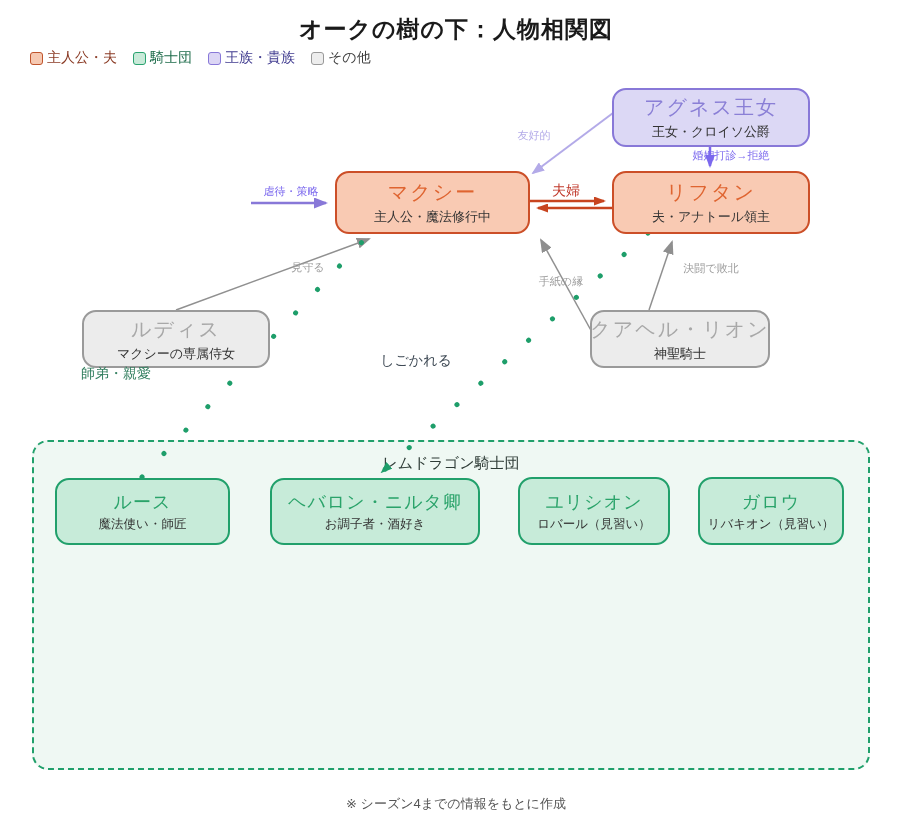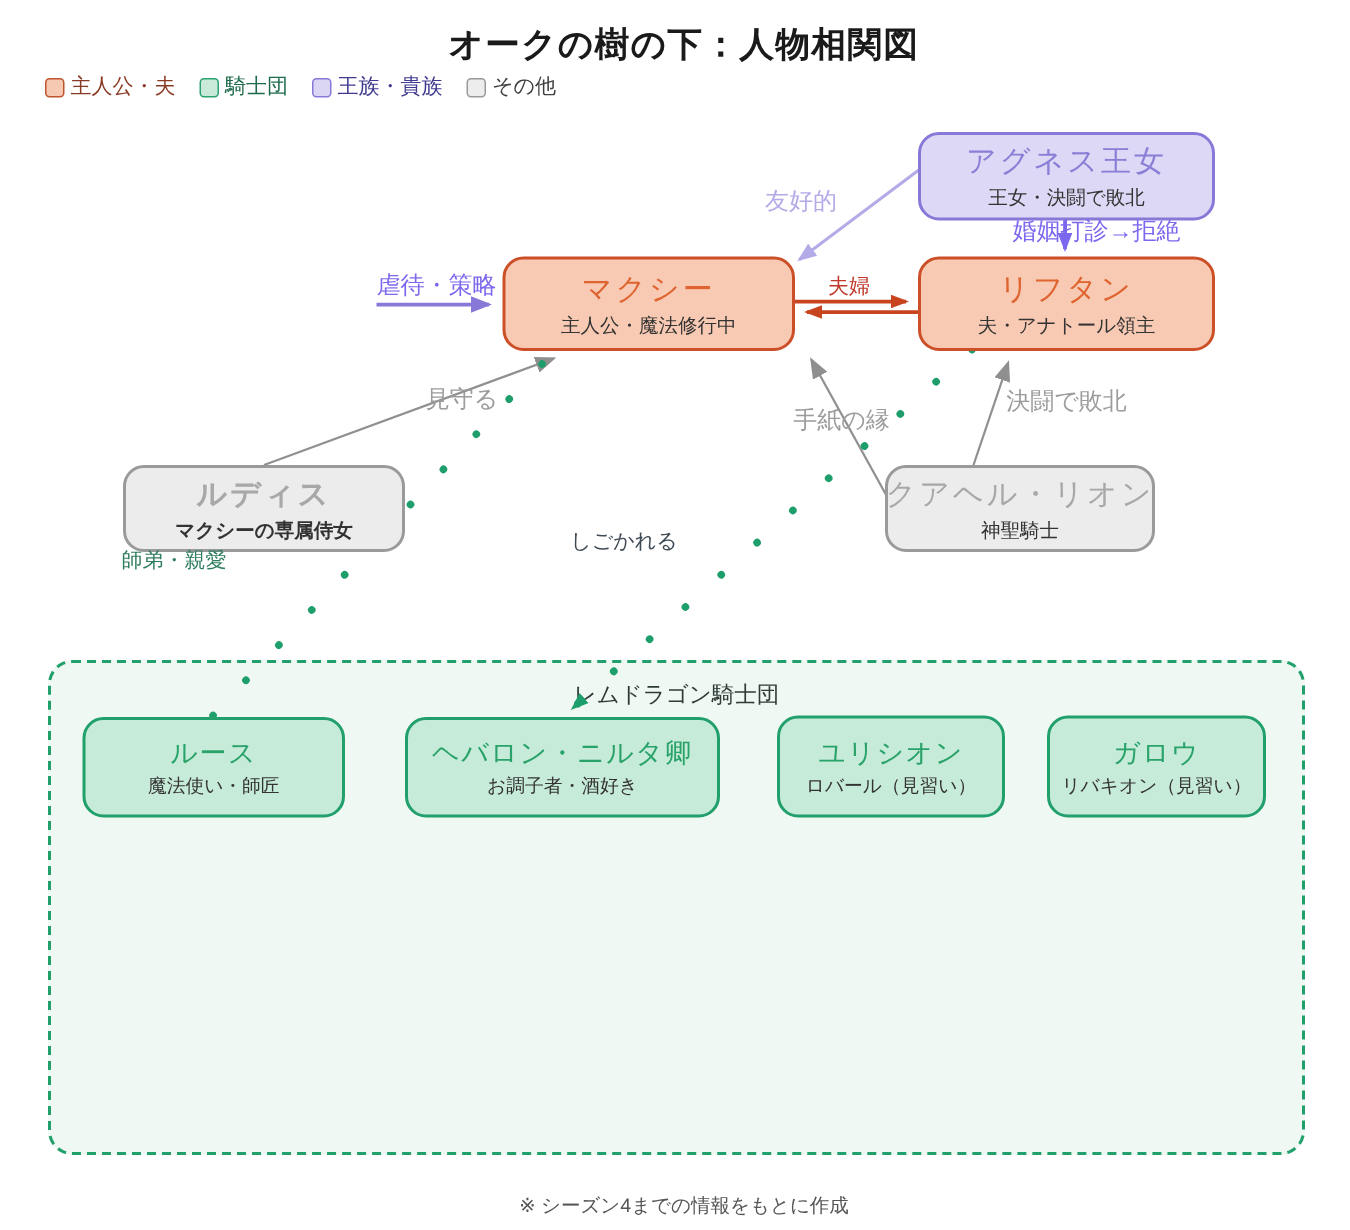--- a/index.html
+++ b/index.html
@@ -26,21 +26,21 @@
   .node{position:absolute;border-radius:14px;display:flex;flex-direction:column;align-items:center;
         justify-content:center;gap:2px;box-sizing:border-box;z-index:3;}
   .node .t{font-size:20px;letter-spacing:2px;white-space:nowrap;}
   .node .s{font-size:13px;color:#333;white-space:nowrap;}
   .royal{background:#dcd8f5;border:2px solid #8878d8}.royal .t{color:#8a7fd6}
   .main{background:#f9cab3;border:2px solid #cc4f28}.main .t{color:#df6430}
   .other{background:#ececec;border:2px solid #9a9a9a}.other .t{color:#a8a8a8}
   .knight{background:#c7ebd9;border:2px solid #21a06b}.knight .t{color:#2aa36a;font-size:18px;letter-spacing:1px}
   .knight .s{font-size:12.5px}
   
-  .elabel{position:absolute;transform:translate(-50%,-50%);white-space:nowrap;z-index:4;font-size:16px;}
+  .elabel{position:absolute;transform:translate(-50%,-50%);white-space:nowrap;z-index:4;font-size:11px;}
   .el-lav{color:#b3aae8}.el-vio{color:#7b68ee}.el-red{color:#c0392b;font-size:14px}
   .el-gray{color:#9c9c9c}.el-green{color:#2f7d5d;font-size:14px}.el-dark{color:#3f4a55;font-size:14px}
   .footer-note{position:absolute;left:0;right:0;top:795px;text-align:center;font-size:13px;color:#555;}
 </style>
 </head>
 <body>
 
 <div class="canvas">
 
   <div class="page-title">オークの樹の下：人物相関図</div>
@@ -105,31 +105,31 @@
 
     <line x1="649" y1="310" x2="672" y2="242" stroke="#909090" stroke-width="1.5" marker-end="url(#ah-gray)"></line>
 
     <line x1="142" y1="477" x2="362" y2="242" stroke="#1e9e6a" stroke-width="5" stroke-linecap="round" stroke-dasharray="0.1 32"></line>
 
     <line x1="648" y1="233" x2="382" y2="472" stroke="#1e9e6a" stroke-width="5" stroke-linecap="round" stroke-dasharray="0.1 32" marker-end="url(#ah-green)"></line>
   </svg>
 
   <div class="node royal" style="left:612px;top:88px;width:198px;height:59px;">
     <div class="t">アグネス王女</div>
-    <div class="s">王女・決闘で敗北</div>
+    <div class="s">王女・クロイソ公爵</div>
   </div>
   <div class="node main" style="left:335px;top:171px;width:195px;height:63px;">
     <div class="t">マクシー</div>
     <div class="s">主人公・魔法修行中</div>
   </div>
   <div class="node main" style="left:612px;top:171px;width:198px;height:63px;">
     <div class="t">リフタン</div>
     <div class="s">夫・アナトール領主</div>
   </div>
-  <div class="node other" style="left:82px;top:310px;width:188px;height:58px;font-weight:bold;">
+  <div class="node other" style="left:82px;top:310px;width:188px;height:58px;">
     <div class="t">ルディス</div>
     <div class="s">マクシーの専属侍女</div>
   </div>
   <div class="node other" style="left:590px;top:310px;width:180px;height:58px;">
     <div class="t">クアヘル・リオン</div>
     <div class="s">神聖騎士</div>
   </div>
 
   <div class="node knight" style="left:55px;top:478px;width:175px;height:67px;">
     <div class="t">ルース</div>

